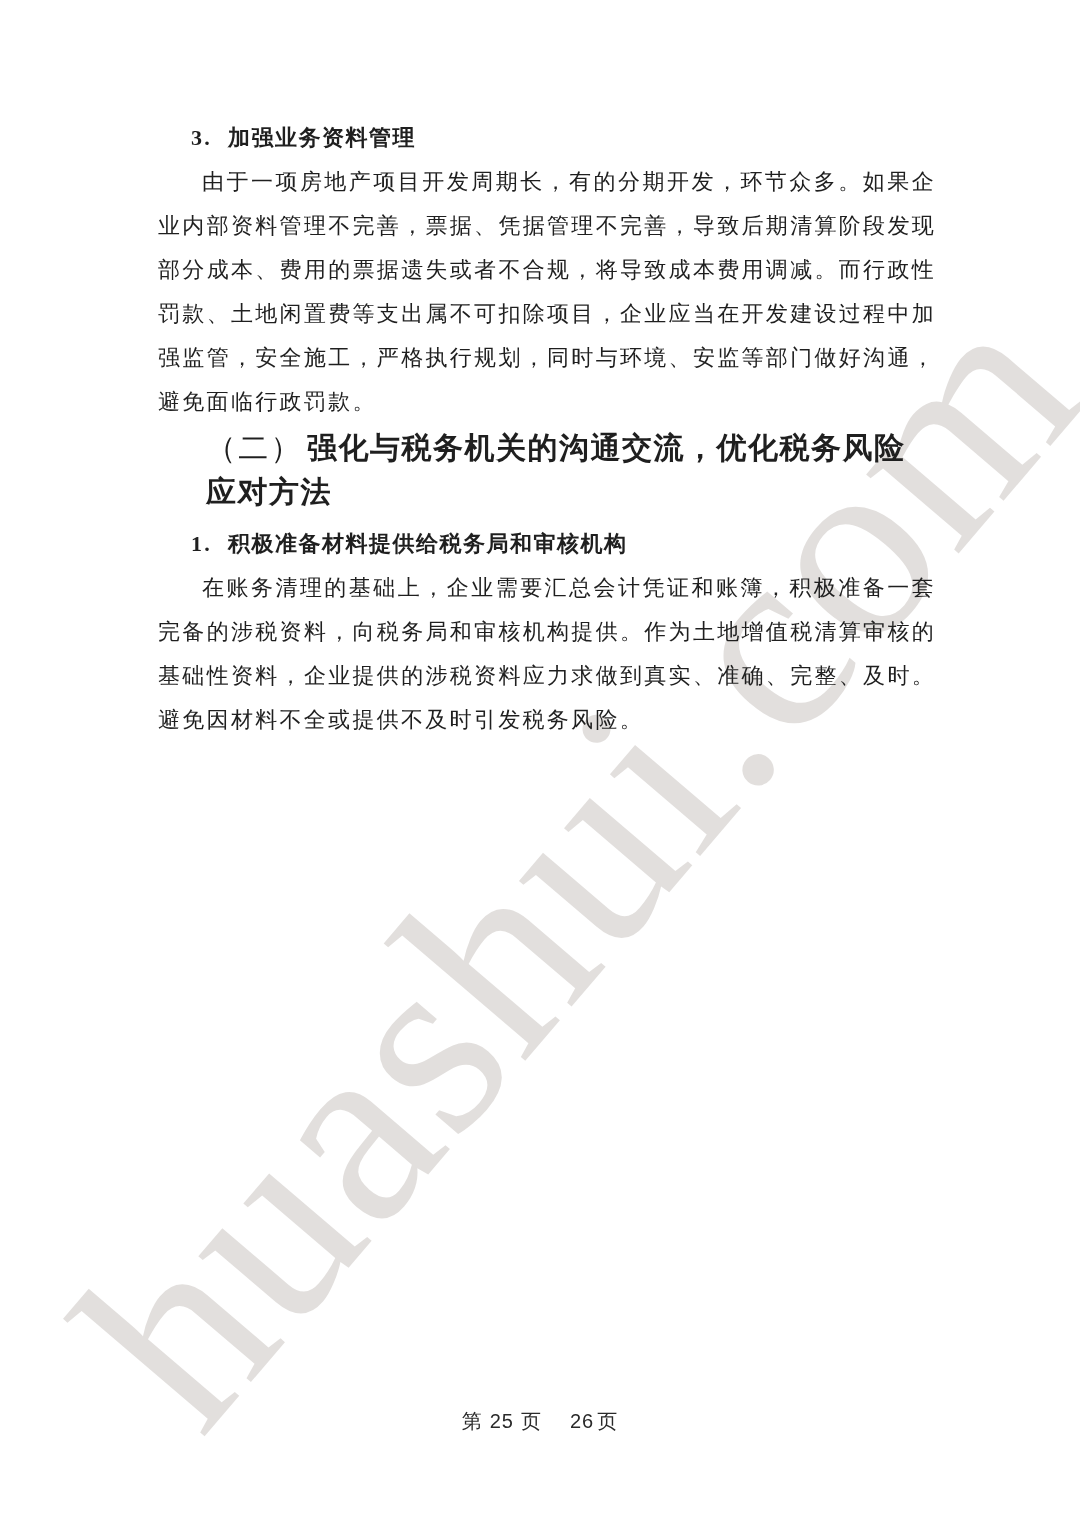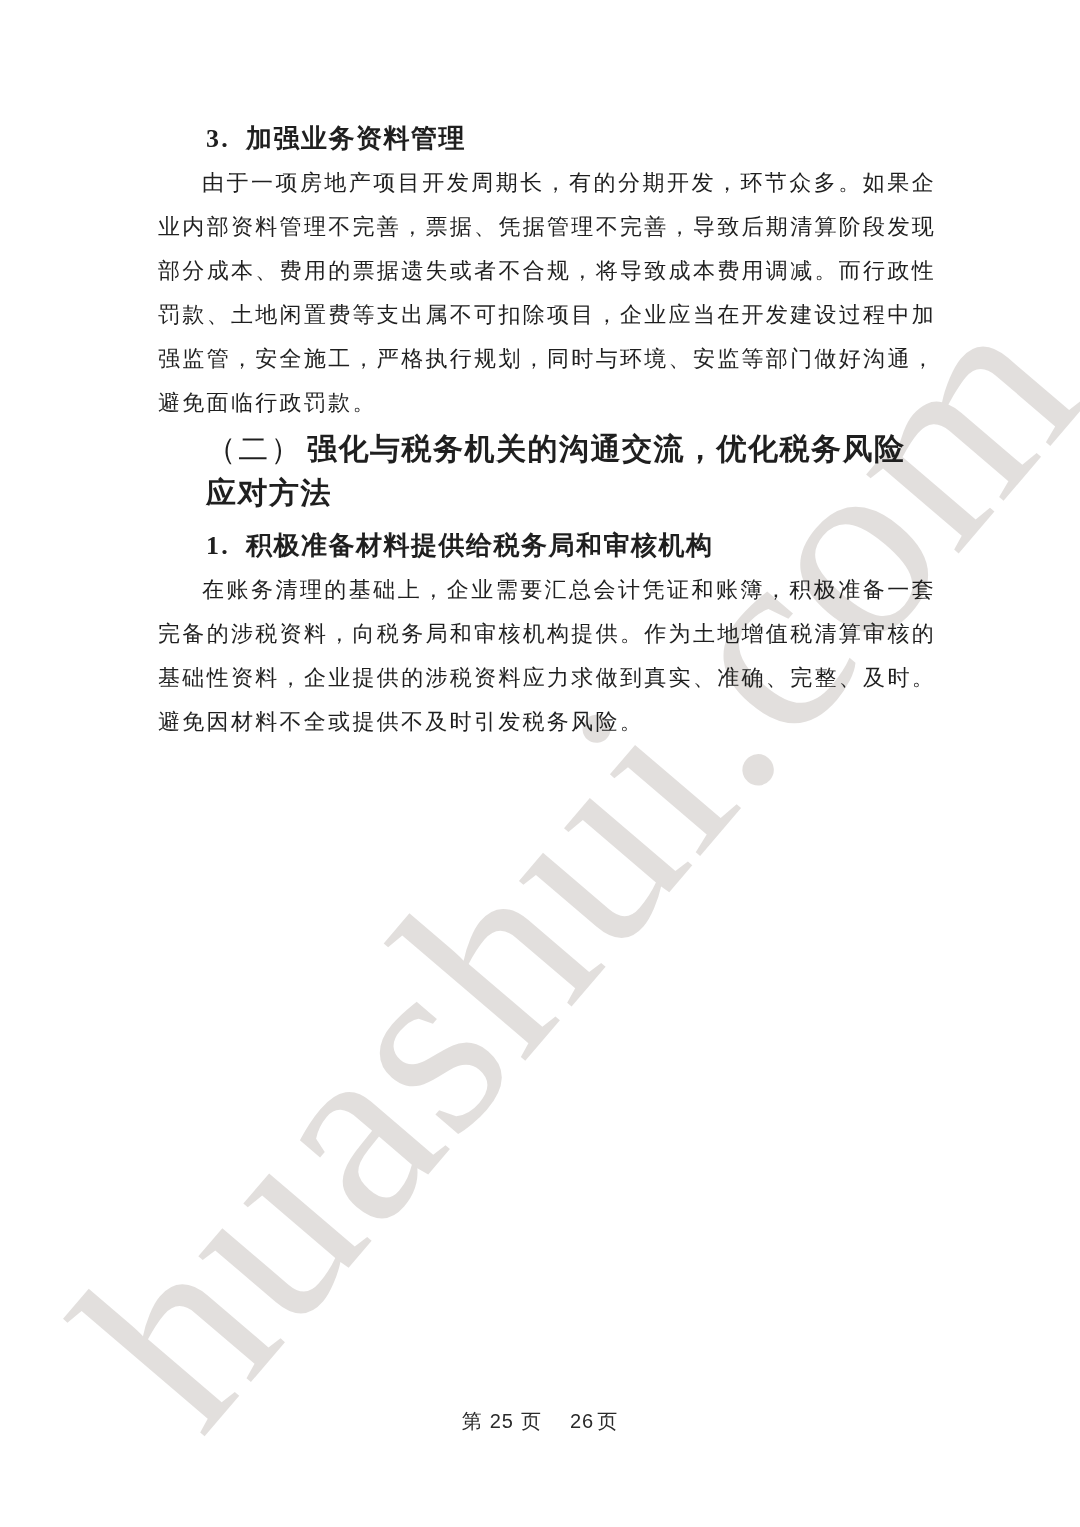--- a/index.html
+++ b/index.html
@@ -43,22 +43,22 @@
     text-align: justify;
   }
 
   .content p.body {
     margin: 0;
     text-indent: 2em;
   }
   .content p.no-indent { text-indent: 0; }
 
   .num-heading {
-    margin: 0 0 0 48px;
-    font-size: 26px;
+    margin: 0 0 0 33px;
+    font-size: 22px;
     line-height: 44px;
     font-weight: bold;
     text-align: left;
   }
   .num-heading .num {
     font-family: "Liberation Serif", "DejaVu Serif", serif;
     margin-right: 16px;
   }
   .num-heading .ht {
     font-family: "Liberation Sans", "DejaVu Sans", sans-serif;

